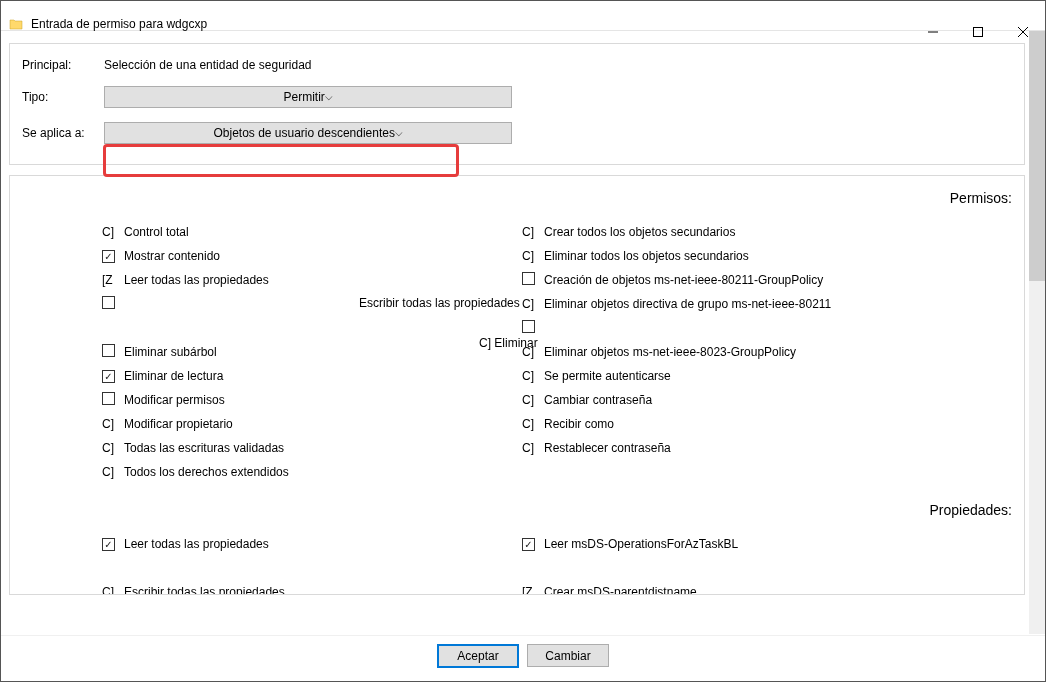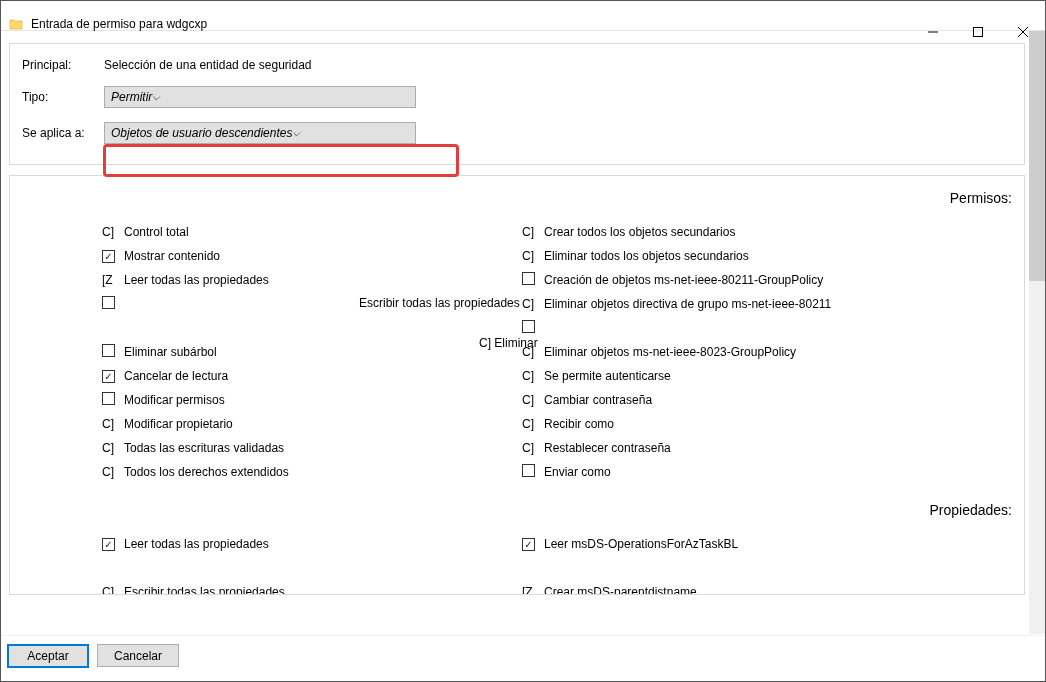--- a/index.html
+++ b/index.html
@@ -41,30 +41,29 @@
     .top-panel {
       border: 1px solid #d9d9d9;
       padding: 14px 12px 20px 12px;
       margin-bottom: 10px;
       position: relative;
     }
     .row { display: flex; align-items: center; margin-bottom: 14px; }
     .row .label { width: 82px; font-size: 12px; }
     .row .value-text { font-size: 12px; }
     .dropdown {
-      width: 312px;
+      width: 408px;
       height: 22px;
       border: 1px solid #adadad;
       background: #e1e1e1;
       display: flex;
       align-items: center;
       padding: 0 6px;
-      justify-content: flex-start;
-      font-size: 12px;
-      font-style: italic;
+      justify-content: center;
+      font-size: 12px;
     }
     .dropdown .chev { font-size: 10px; color: #333; }
     .highlight-box {
       position: absolute;
       border: 3px solid #e63c3c;
       border-radius: 4px;
       pointer-events: none;
     }
     .perm-panel {
       border: 1px solid #d9d9d9;
@@ -102,23 +101,23 @@
     }
     .floating-label {
       position: absolute;
       font-size: 12px;
       white-space: nowrap;
     }
     .props-section { margin-top: 18px; }
     .bottom-bar {
       height: 40px;
       display: flex;
-      justify-content: flex-start;
-      align-items: center;
-      padding: 0 6px;
+      justify-content: center;
+      align-items: center;
+      padding: 0 12px;
       gap: 8px;
       border-top: 1px solid #f0f0f0;
     }
     .btn {
       width: 82px;
       height: 23px;
       background: #e1e1e1;
       border: 1px solid #adadad;
       font-size: 12px;
       display: flex;
@@ -228,21 +227,21 @@
           <div class="perm-row">
             <span class="cb-prefix"></span>
             <span></span>
           </div>
           <div class="perm-row">
             <span class="cb-prefix"><span class="cb"></span></span>
             <span>Eliminar subárbol</span>
           </div>
           <div class="perm-row">
             <span class="cb-prefix"><span class="cb">✓</span></span>
-            <span>Cancelar de lectura</span>
+            <span>Eliminar de lectura</span>
           </div>
           <div class="perm-row">
             <span class="cb-prefix"><span class="cb"></span></span>
             <span>Modificar permisos</span>
           </div>
           <div class="perm-row">
             <span class="cb-prefix">C]</span>
             <span>Modificar propietario</span>
           </div>
           <div class="perm-row">
@@ -286,24 +285,20 @@
             <span class="cb-prefix">C]</span>
             <span>Cambiar contraseña</span>
           </div>
           <div class="perm-row">
             <span class="cb-prefix">C]</span>
             <span>Recibir como</span>
           </div>
           <div class="perm-row">
             <span class="cb-prefix">C]</span>
             <span>Restablecer contraseña</span>
-          </div>
-          <div class="perm-row">
-            <span class="cb-prefix"><span class="cb"></span></span>
-            <span>Enviar como</span>
           </div>
         </div>
       <span class="floating-label" style="left:257px; top:76px;">Escribir todas las propiedades</span>
       <span class="floating-label" style="left:377px; top:116px;">C] Eliminar</span>
     </div>
 
     <div class="props-section">
       <div class="section-label" style="margin-left:-0px;">Propiedades:</div>
       <div class="perm-columns">
         <div class="col" id="props-left">
@@ -335,14 +330,14 @@
             </div>
           </div>
       </div>
     </div>
   </div>
 
 </div>
 
 <div class="bottom-bar">
   <div class="btn primary">Aceptar</div>
-  <div class="btn">Cancelar</div>
+  <div class="btn">Cambiar</div>
 </div>
 
 </body></html>

